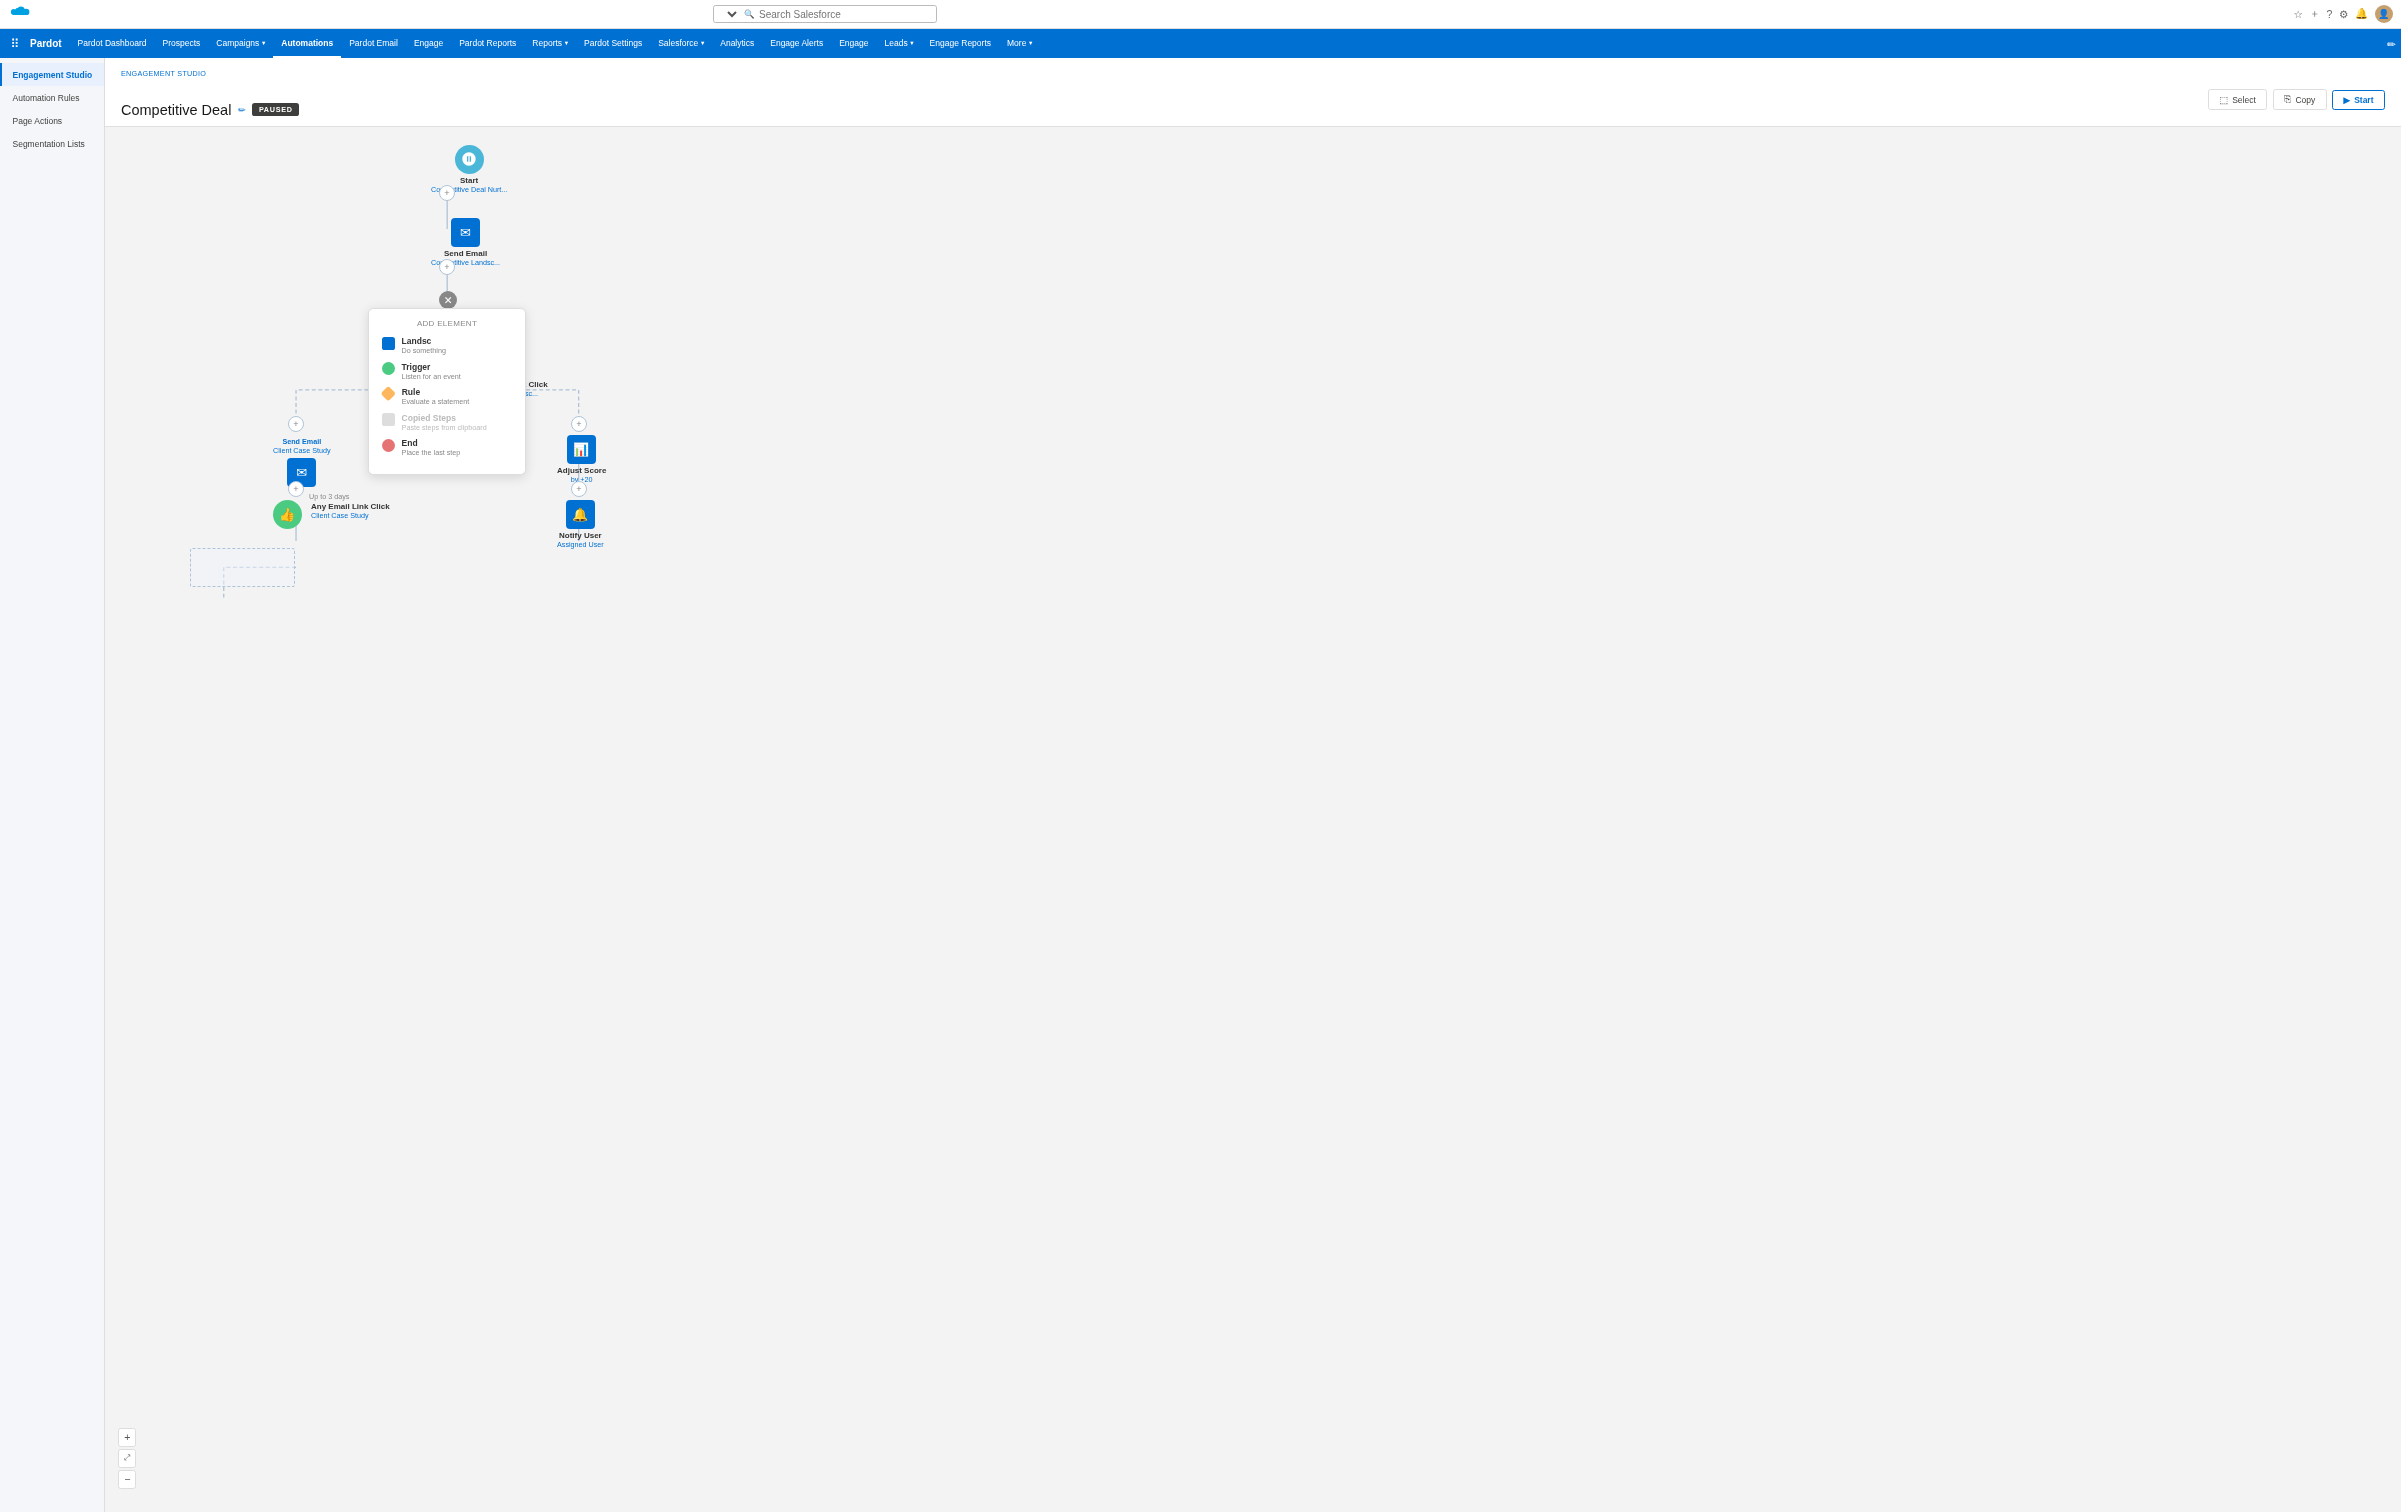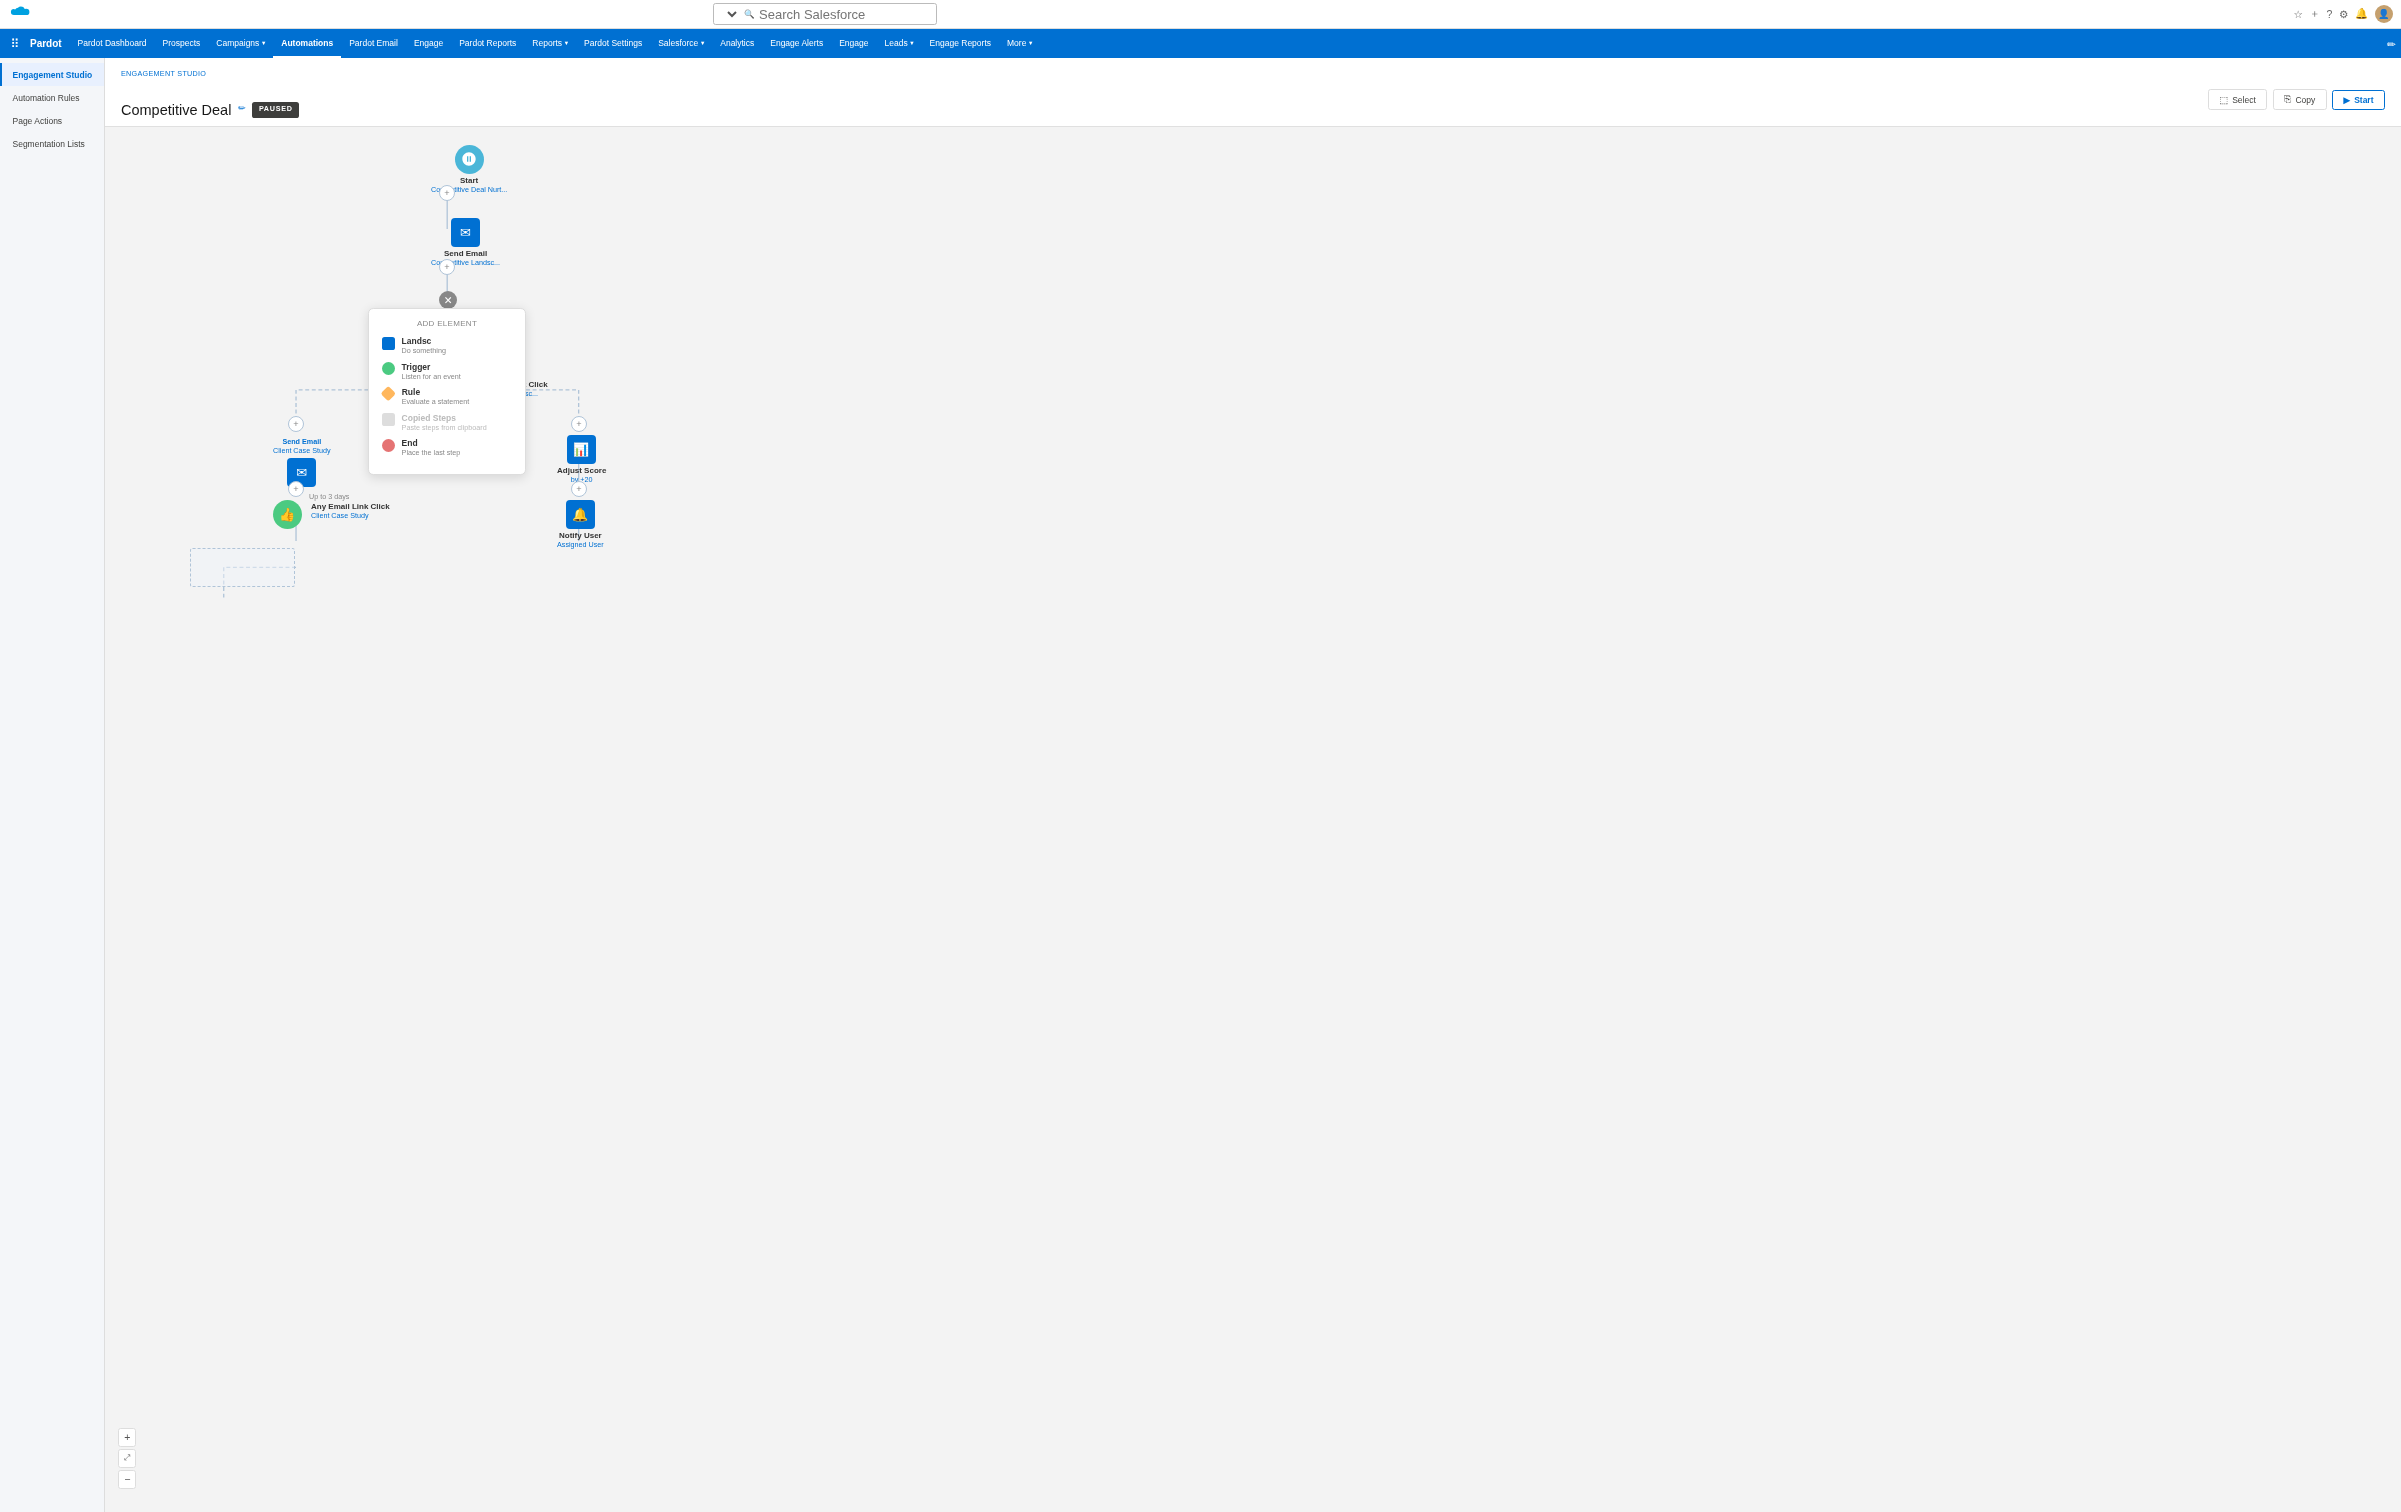--- a/index.html
+++ b/index.html
@@ -10,21 +10,21 @@
       display: flex; align-items: center; background: #fff; border-bottom: 0.7px solid #ddd;
       height: 29px; padding: 0 8px; gap: 5.3px;
     }
     .top-bar .cloud-logo { width: 24px; height: 24px; }
     .top-bar .search-bar {
       display: flex; align-items: center; border: 0.7px solid #bbb; border-radius: 2.6px;
       padding: 2.6px 6.6px; gap: 4px; flex: 1; max-width: 224px; margin: 0 auto;
       background: #fff;
     }
     .top-bar .search-bar select { border: none; outline: none; font-size: 8px; color: #555; background: transparent; }
-    .top-bar .search-bar input { border: none; outline: none; font-size: 13px; flex: 1; color: #333; }
+    .top-bar .search-bar input { border: none; outline: none; font-size: 10px; flex: 1; color: #333; }
     .top-bar-right { display: flex; align-items: center; gap: 6.6px; margin-left: auto; }
     .top-bar-right .icon-btn { font-size: 10.5px; color: #666; cursor: pointer; background: none; border: none; }
     .avatar { width: 18.4px; height: 18.4px; border-radius: 50%; background: #c5a06e; display: flex; align-items: center; justify-content: center; overflow: hidden; }
 
     
     .nav-bar {
       display: flex; align-items: center; background: #0070d2; height: 29px;
       padding: 0 5.3px; gap: 0; overflow: hidden;
     }
     .nav-bar .app-launcher { color: #fff; font-size: 12px; padding: 0 5.3px; cursor: pointer; }
@@ -58,21 +58,21 @@
     .content-area {
       flex: 1; background: #f3f3f3; overflow: hidden; position: relative;
     }
 
     
     .page-header {
       background: #fff; padding: 10.5px 16px 0; border-bottom: 0.7px solid #e0e0e0;
     }
     .breadcrumb { font-size: 7.2px; color: #0070d2; text-transform: uppercase; letter-spacing: 0.3px; margin-bottom: 4px; }
     .page-title-row { display: flex; align-items: center; justify-content: space-between; margin-bottom: 8px; }
-    .page-title { display: flex; gap: 6.6px; margin-top: 20px; }
+    .page-title { display: flex; align-items: center; gap: 6.6px; margin-top: 20px; }
     .page-title h1 { font-size: 14.5px; font-weight: 300; color: #181818; }
     .page-title .edit-icon { color: #0070d2; font-size: 9.2px; cursor: pointer; }
     .paused-badge {
       background: #3e3e3c; color: #fff; font-size: 7.2px; font-weight: bold;
       padding: 2px 6.6px; border-radius: 2.6px; letter-spacing: 0.7px;
     }
     .header-actions { display: flex; gap: 5.3px; align-items: center; }
     .btn-outline {
       display: flex; align-items: center; gap: 4px; padding: 4px 10.5px;
       border: 0.7px solid #ddd; border-radius: 2.6px; background: #fff;

